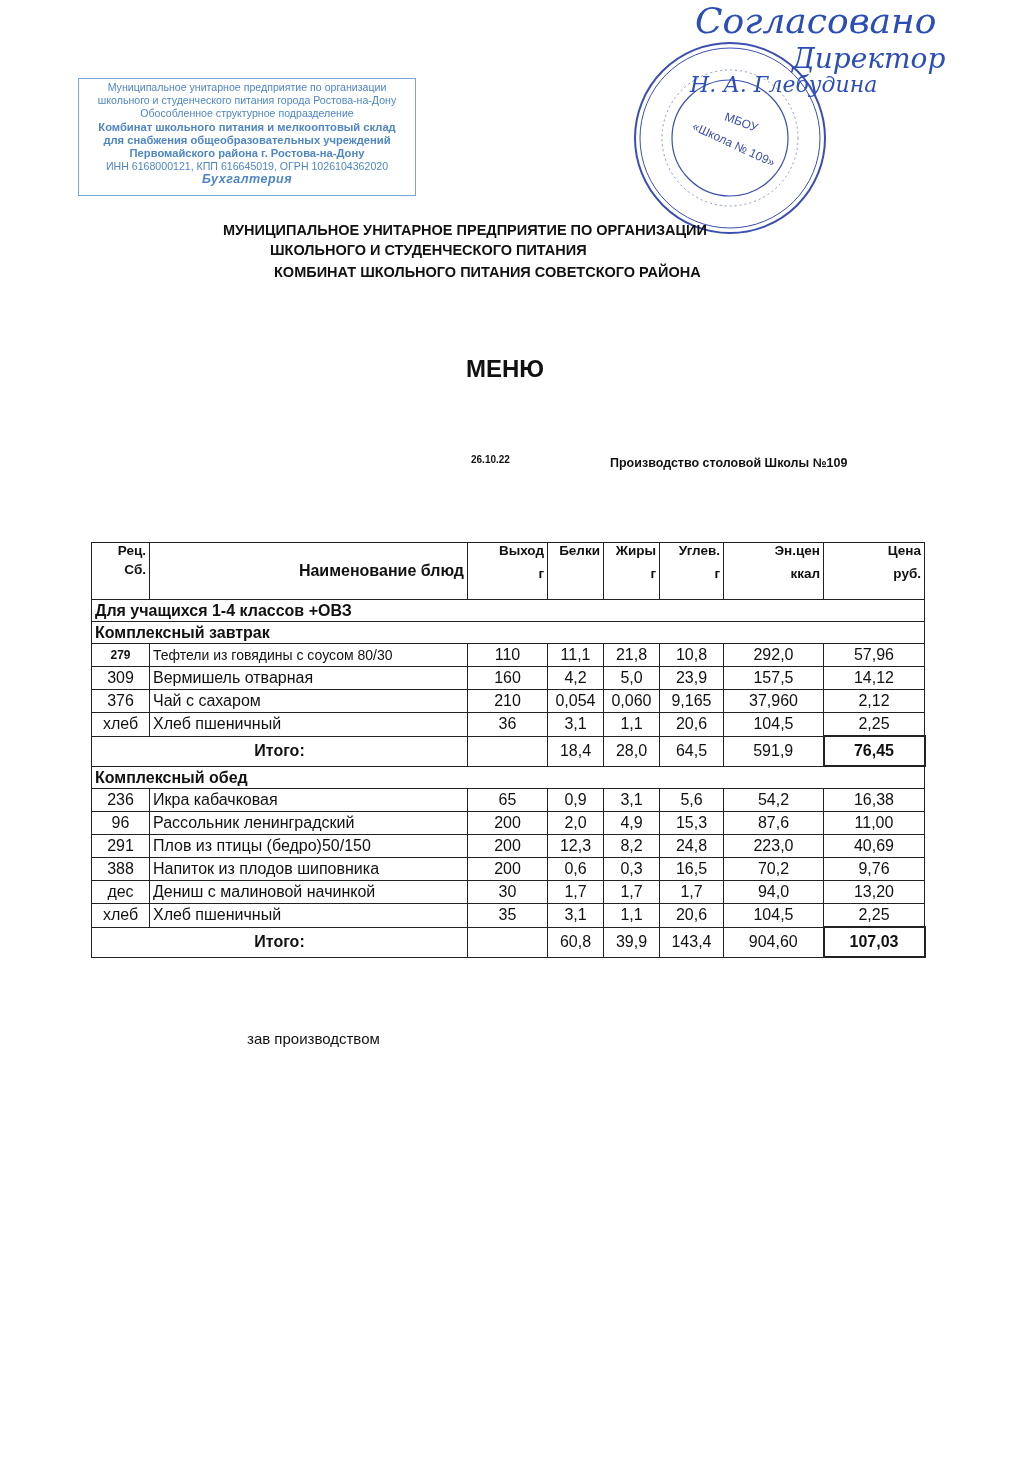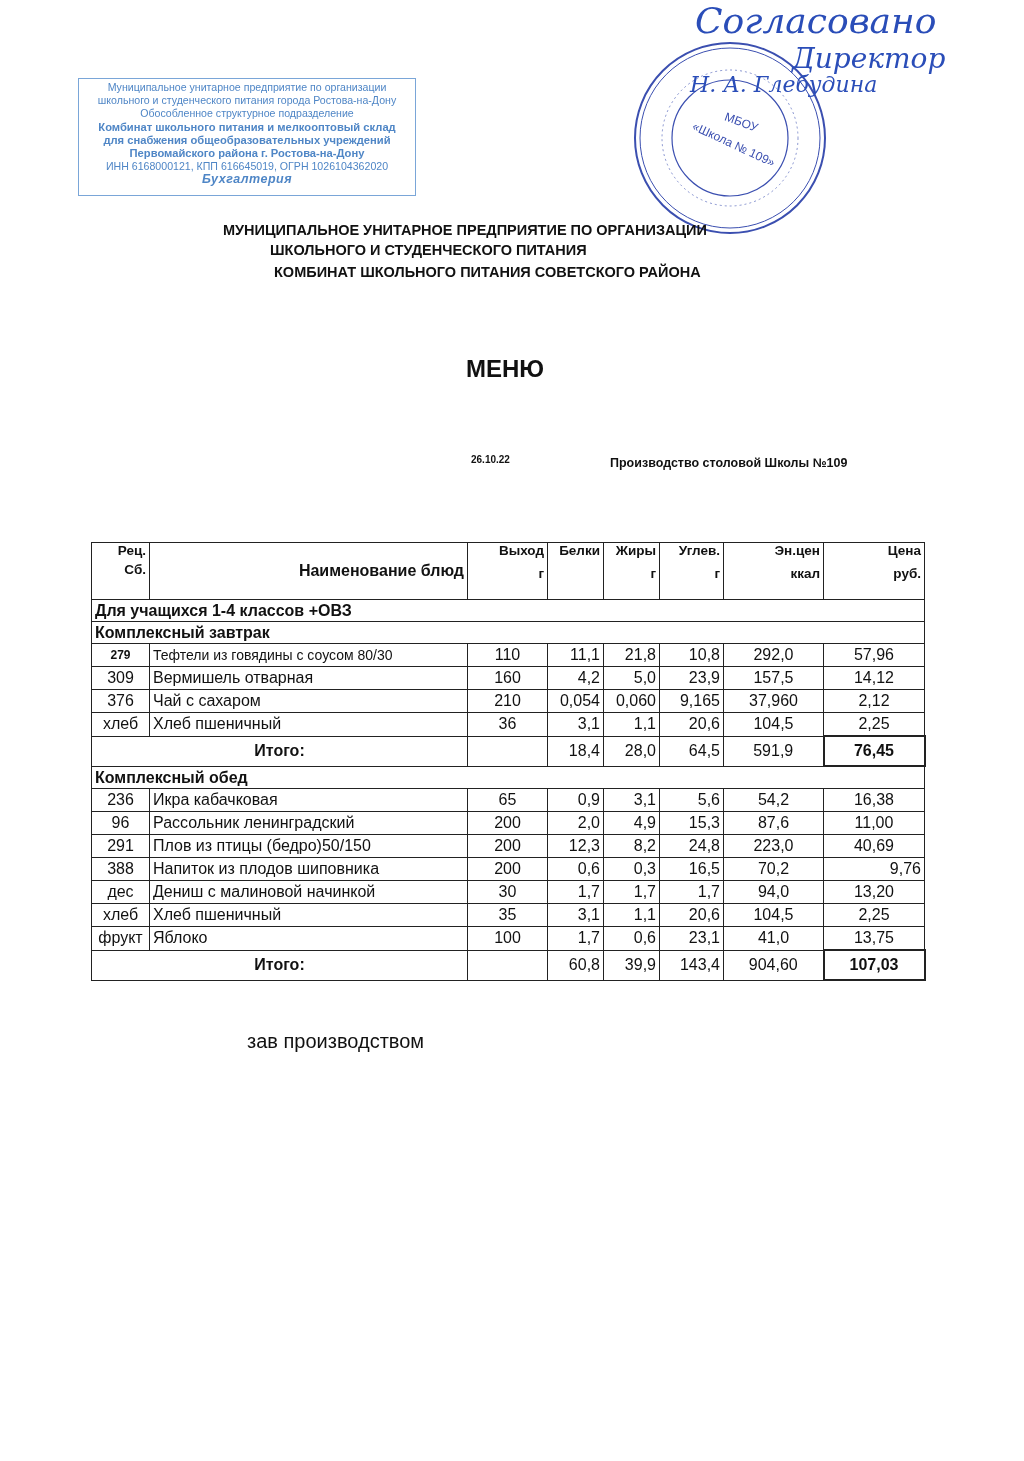--- a/index.html
+++ b/index.html
@@ -11,26 +11,26 @@
   .sign { position:absolute; font-family:"DejaVu Serif", serif; font-style:italic; color:#2a4db8; }
   .hdr { position:absolute; font-weight:bold; font-size:14.5px; white-space:nowrap; }
   .menu-title { position:absolute; left:466px; top:355px; font-weight:bold; font-size:24px; }
   .date { position:absolute; left:471px; top:454px; font-weight:bold; font-size:10px; }
   .prod { position:absolute; left:610px; top:456px; font-weight:bold; font-size:12.5px; }
   table.menu { position:absolute; left:91px; top:542px; width:833px; border-collapse:collapse; table-layout:fixed; }
   table.menu td { border:1px solid #222; padding:0 3px; height:22px; font-size:16px; white-space:nowrap; overflow:hidden; }
   table.menu tr.head td { font-weight:bold; font-size:13.5px; vertical-align:top; text-align:right; height:56px; }
   .head .unit { display:block; margin-top:8px; }
   .section td { text-align:left; font-weight:bold; font-size:16px; height:21px !important; }
-  .num { text-align:right; }
+  .num { text-align:center; }
   .code { text-align:center; }
   .total-label { text-align:center; font-weight:bold; }
   .bold { font-weight:bold; }
   .wrap-border { border:2px solid #222 !important; }
-  .foot { position:absolute; left:247px; top:1030px; font-size:20px; }
+  .foot { position:absolute; left:247px; top:1030px; font-size:15px; }
 </style>
 </head>
 <body>
 
 <div class="stamp-rect">
   <div>Муниципальное унитарное предприятие по организации</div>
   <div>школьного и студенческого питания города Ростова-на-Дону</div>
   <div>Обособленное структурное подразделение</div>
   <div class="bold">Комбинат школьного питания и мелкооптовый склад</div>
   <div class="bold">для снабжения общеобразовательных учреждений</div>
@@ -198,30 +198,20 @@
   <tr>
     <td class="code">хлеб</td>
     <td>Хлеб пшеничный</td>
     <td class="code">35</td>
     <td class="num">3,1</td>
     <td class="num">1,1</td>
     <td class="num">20,6</td>
     <td class="code">104,5</td>
     <td class="code">2,25</td>
   </tr>
-  <tr>
-    <td class="code">фрукт</td>
-    <td>Яблоко</td>
-    <td class="code">100</td>
-    <td class="num">1,7</td>
-    <td class="num">0,6</td>
-    <td class="num">23,1</td>
-    <td class="code">41,0</td>
-    <td class="code">13,75</td>
-  </tr>
   <tr style="height:30px">
     <td colspan="2" class="total-label">Итого:</td>
     <td></td>
     <td class="num">60,8</td>
     <td class="num">39,9</td>
     <td class="num">143,4</td>
     <td class="code">904,60</td>
     <td class="code bold wrap-border">107,03</td>
   </tr>
 </tbody>

